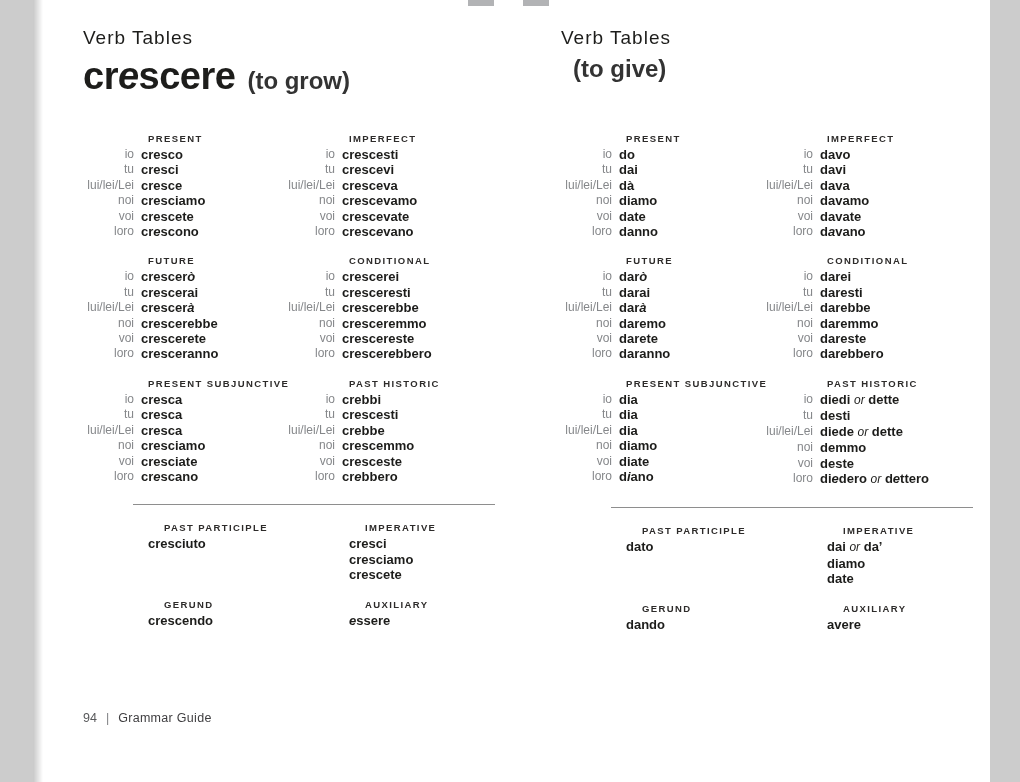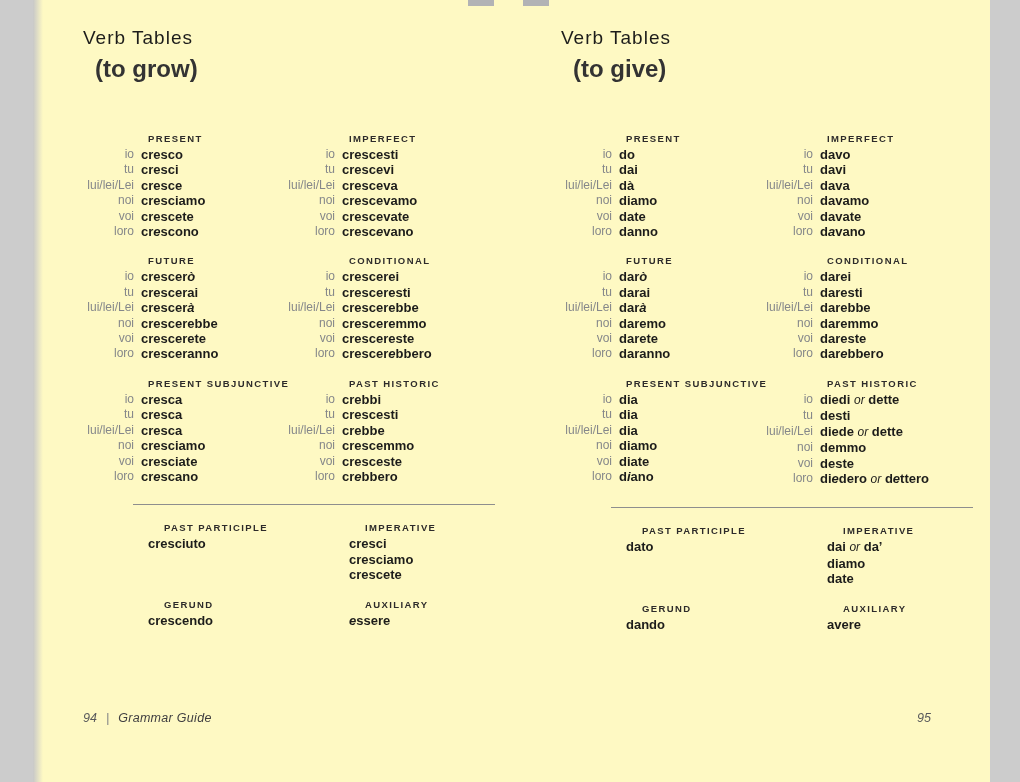--- a/index.html
+++ b/index.html
@@ -1,18 +1,18 @@
 <!DOCTYPE html>
 <html><head>
 <meta charset="utf-8">
 <style>
   * { box-sizing: border-box; }
   body { margin: 0; background: #cccccc; font-family: "Liberation Sans", sans-serif; }
   .screen { position: relative; width: 1020px; height: 782px; margin: 0 auto; background: #cccccc; overflow: hidden; }
-  .paper { position: absolute; left: 33px; top: 0; width: 957px; height: 782px; background: #fef9c3; display: flex; }
+  .paper { position: absolute; left: 33px; top: 0; width: 957px; height: 782px; background: #ffffff; display: flex; }
   .paper::before { content: ""; position: absolute; left: 0; top: 0; bottom: 0; width: 10px;
                    background: linear-gradient(to right, #c8c8c8, rgba(255,255,255,0)); pointer-events: none; }
   .tab-stub { position: absolute; top: 0; width: 26px; height: 6px; background: #b2b3b5; }
   .stub-1 { left: 468px; } .stub-2 { left: 523px; }
 
   .page { position: relative; width: 478px; height: 782px; padding: 27px 0 0 50px; }
 
   .vt-header { font-size: 19px; line-height: 22px; letter-spacing: 1px; color: #1d1d1b; }
   .titleline { margin-top: 6px; display: flex; align-items: baseline; height: 48px; }
   .verb { font-size: 38px; font-weight: 700; color: #1d1d1b; letter-spacing: -0.5px; }
@@ -26,35 +26,36 @@
   .pron { width: 58px; padding-right: 7px; text-align: right; font-size: 12px; color: #85878a; white-space: nowrap; }
   .form { font-size: 13px; font-weight: 700; color: #1c1c1a; white-space: nowrap; }
   .form i, .verb i { font-style: italic; }
   .or { font-weight: 400; font-style: italic; font-size: 12px; text-align: center; }
 
   .rule { height: 1px; background: #8e8e8e; width: 362px; margin: 20px 0 0 50px; }
   .extras { display: grid; grid-template-columns: 201px 201px; row-gap: 14px; margin-left: 65px; margin-top: 15px; }
   .xsec .tlabel { margin-left: 16px; }
   .xform { font-size: 13px; font-weight: 700; color: #1c1c1a; line-height: 15.4px; white-space: nowrap; }
 
-  .footer { position: absolute; bottom: 57px; left: 50px; right: 58px; font-size: 12.5px; color: #58595b; font-style: italic; }
+  .footer { position: absolute; bottom: 57px; left: 50px; right: 58px; font-size: 12.5px; color: #58595b; }
   .footer .pgnum { color: #58595b; }
   .footer .sep { margin: 0 9px; color: #808285; }
   .footer .book { color: #3f3e40; letter-spacing: 0.3px; }
   .footer-right { text-align: right; }
 </style>
 </head>
 <body>
 
 <div class="screen">
   <div class="paper">
 
     <div class="page">
       <div class="vt-header">Verb Tables</div>
       <div class="titleline">
+        <span class="verb">cr<i>e</i>scere</span>
         <span class="gloss">(to grow)</span>
       </div>
       <div class="tables">
           <div class="vtable">
             <div class="tlabel">PRESENT</div>
             <div class="crow">
               <span class="pron">io</span>
               <span class="form">cresco</span>
             </div>
             <div class="crow">
@@ -423,21 +424,18 @@
           </div>
           <div class="xsec">
             <div class="tlabel">GERUND</div>
             <div class="xform">dando</div>
           </div>
           <div class="xsec">
             <div class="tlabel">AUXILIARY</div>
             <div class="xform">avere</div>
           </div>
         </div>
-      <div class="footer footer-right">
-        <span class="pgnum">95</span>
-      </div>
     </div>
 
   </div>
   <div class="tab-stub stub-1"></div>
   <div class="tab-stub stub-2"></div>
 </div>
 
 </body></html>

